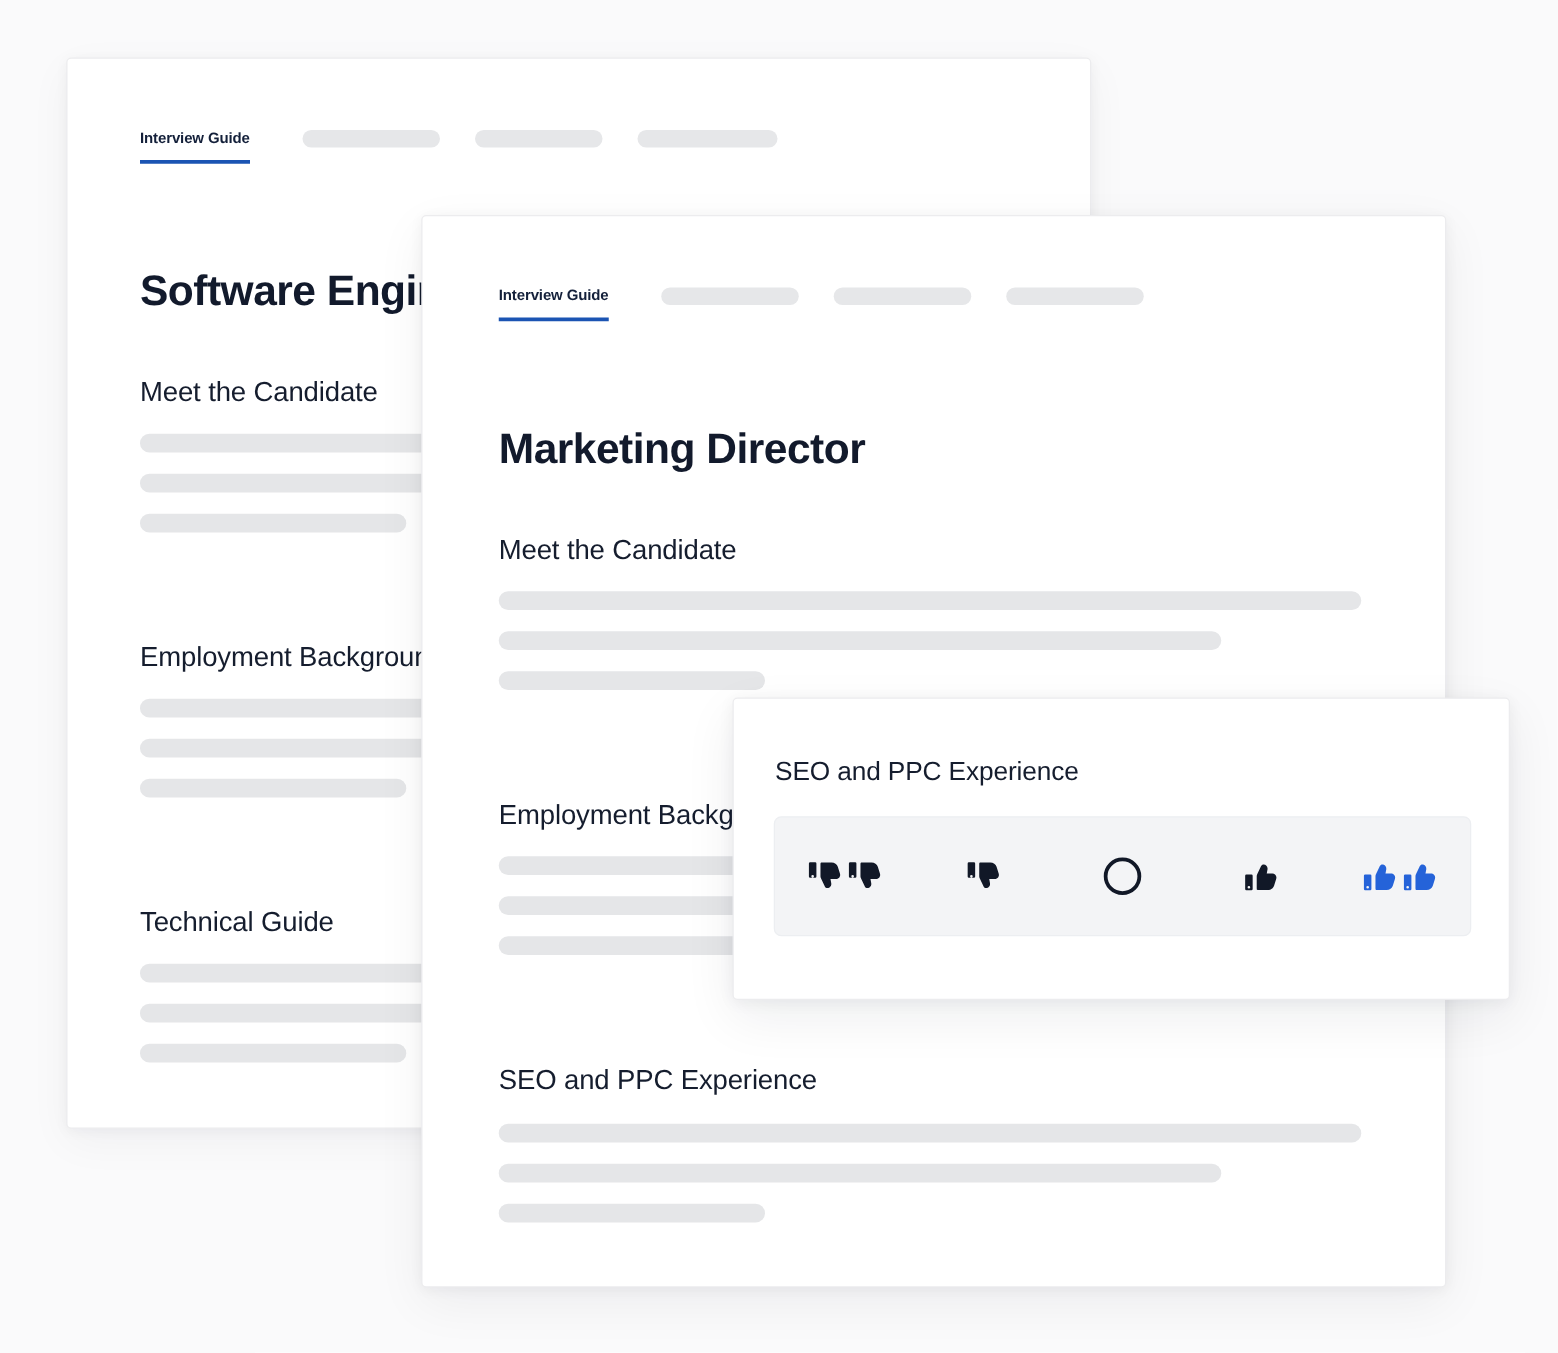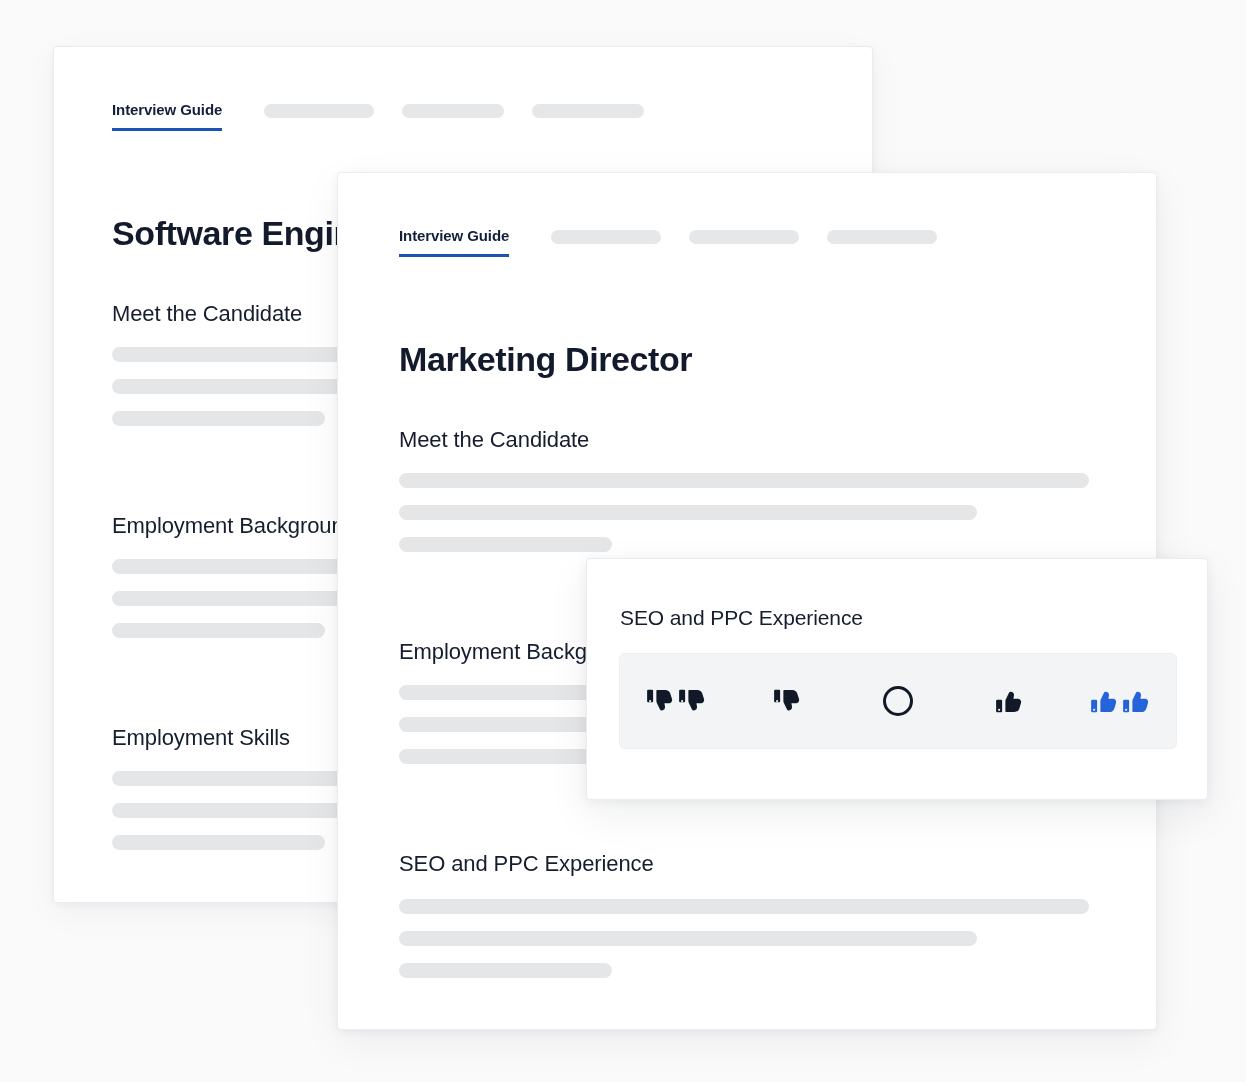--- a/index.html
+++ b/index.html
@@ -67,21 +67,21 @@
   .tabbar {
     position: absolute;
     display: flex;
     align-items: flex-start;
     gap: 0;
   }
   .card-back .tabbar { left: 58px; top: 54px; }
   .card-front .tabbar { left: 61px; top: 54px; }
 
   .tab-active {
-    font-size: 15px;
+    font-size: 12px;
     font-weight: bold;
     color: #14203a;
     letter-spacing: -0.1px;
     padding-bottom: 9px;
     border-bottom: 3px solid #1b54b3;
     white-space: nowrap;
     line-height: 18px;
   }
 
   .tab-skeleton {
@@ -186,21 +186,21 @@
     <div class="section-heading" style="left:58px; top:254px;">Meet the Candidate</div>
     <div class="skel" style="left:58px; top:300px; width:690px;"></div>
     <div class="skel" style="left:58px; top:332px; width:578px;"></div>
     <div class="skel" style="left:58px; top:364px; width:213px;"></div>
 
     <div class="section-heading" style="left:58px; top:466px;">Employment Background</div>
     <div class="skel" style="left:58px; top:512px; width:690px;"></div>
     <div class="skel" style="left:58px; top:544px; width:578px;"></div>
     <div class="skel" style="left:58px; top:576px; width:213px;"></div>
 
-    <div class="section-heading" style="left:58px; top:678px;">Employment Skills</div>
+    <div class="section-heading" style="left:58px; top:678px;">Technical Guide</div>
     <div class="skel" style="left:58px; top:724px; width:690px;"></div>
     <div class="skel" style="left:58px; top:756px; width:578px;"></div>
     <div class="skel" style="left:58px; top:788px; width:213px;"></div>
   </div>
 
   <div class="card card-front">
 
     <div class="tabbar">
       <div class="tab-active">Interview Guide</div>
       <div class="tab-skeleton tab-gap-1" style="width:110px"></div>

